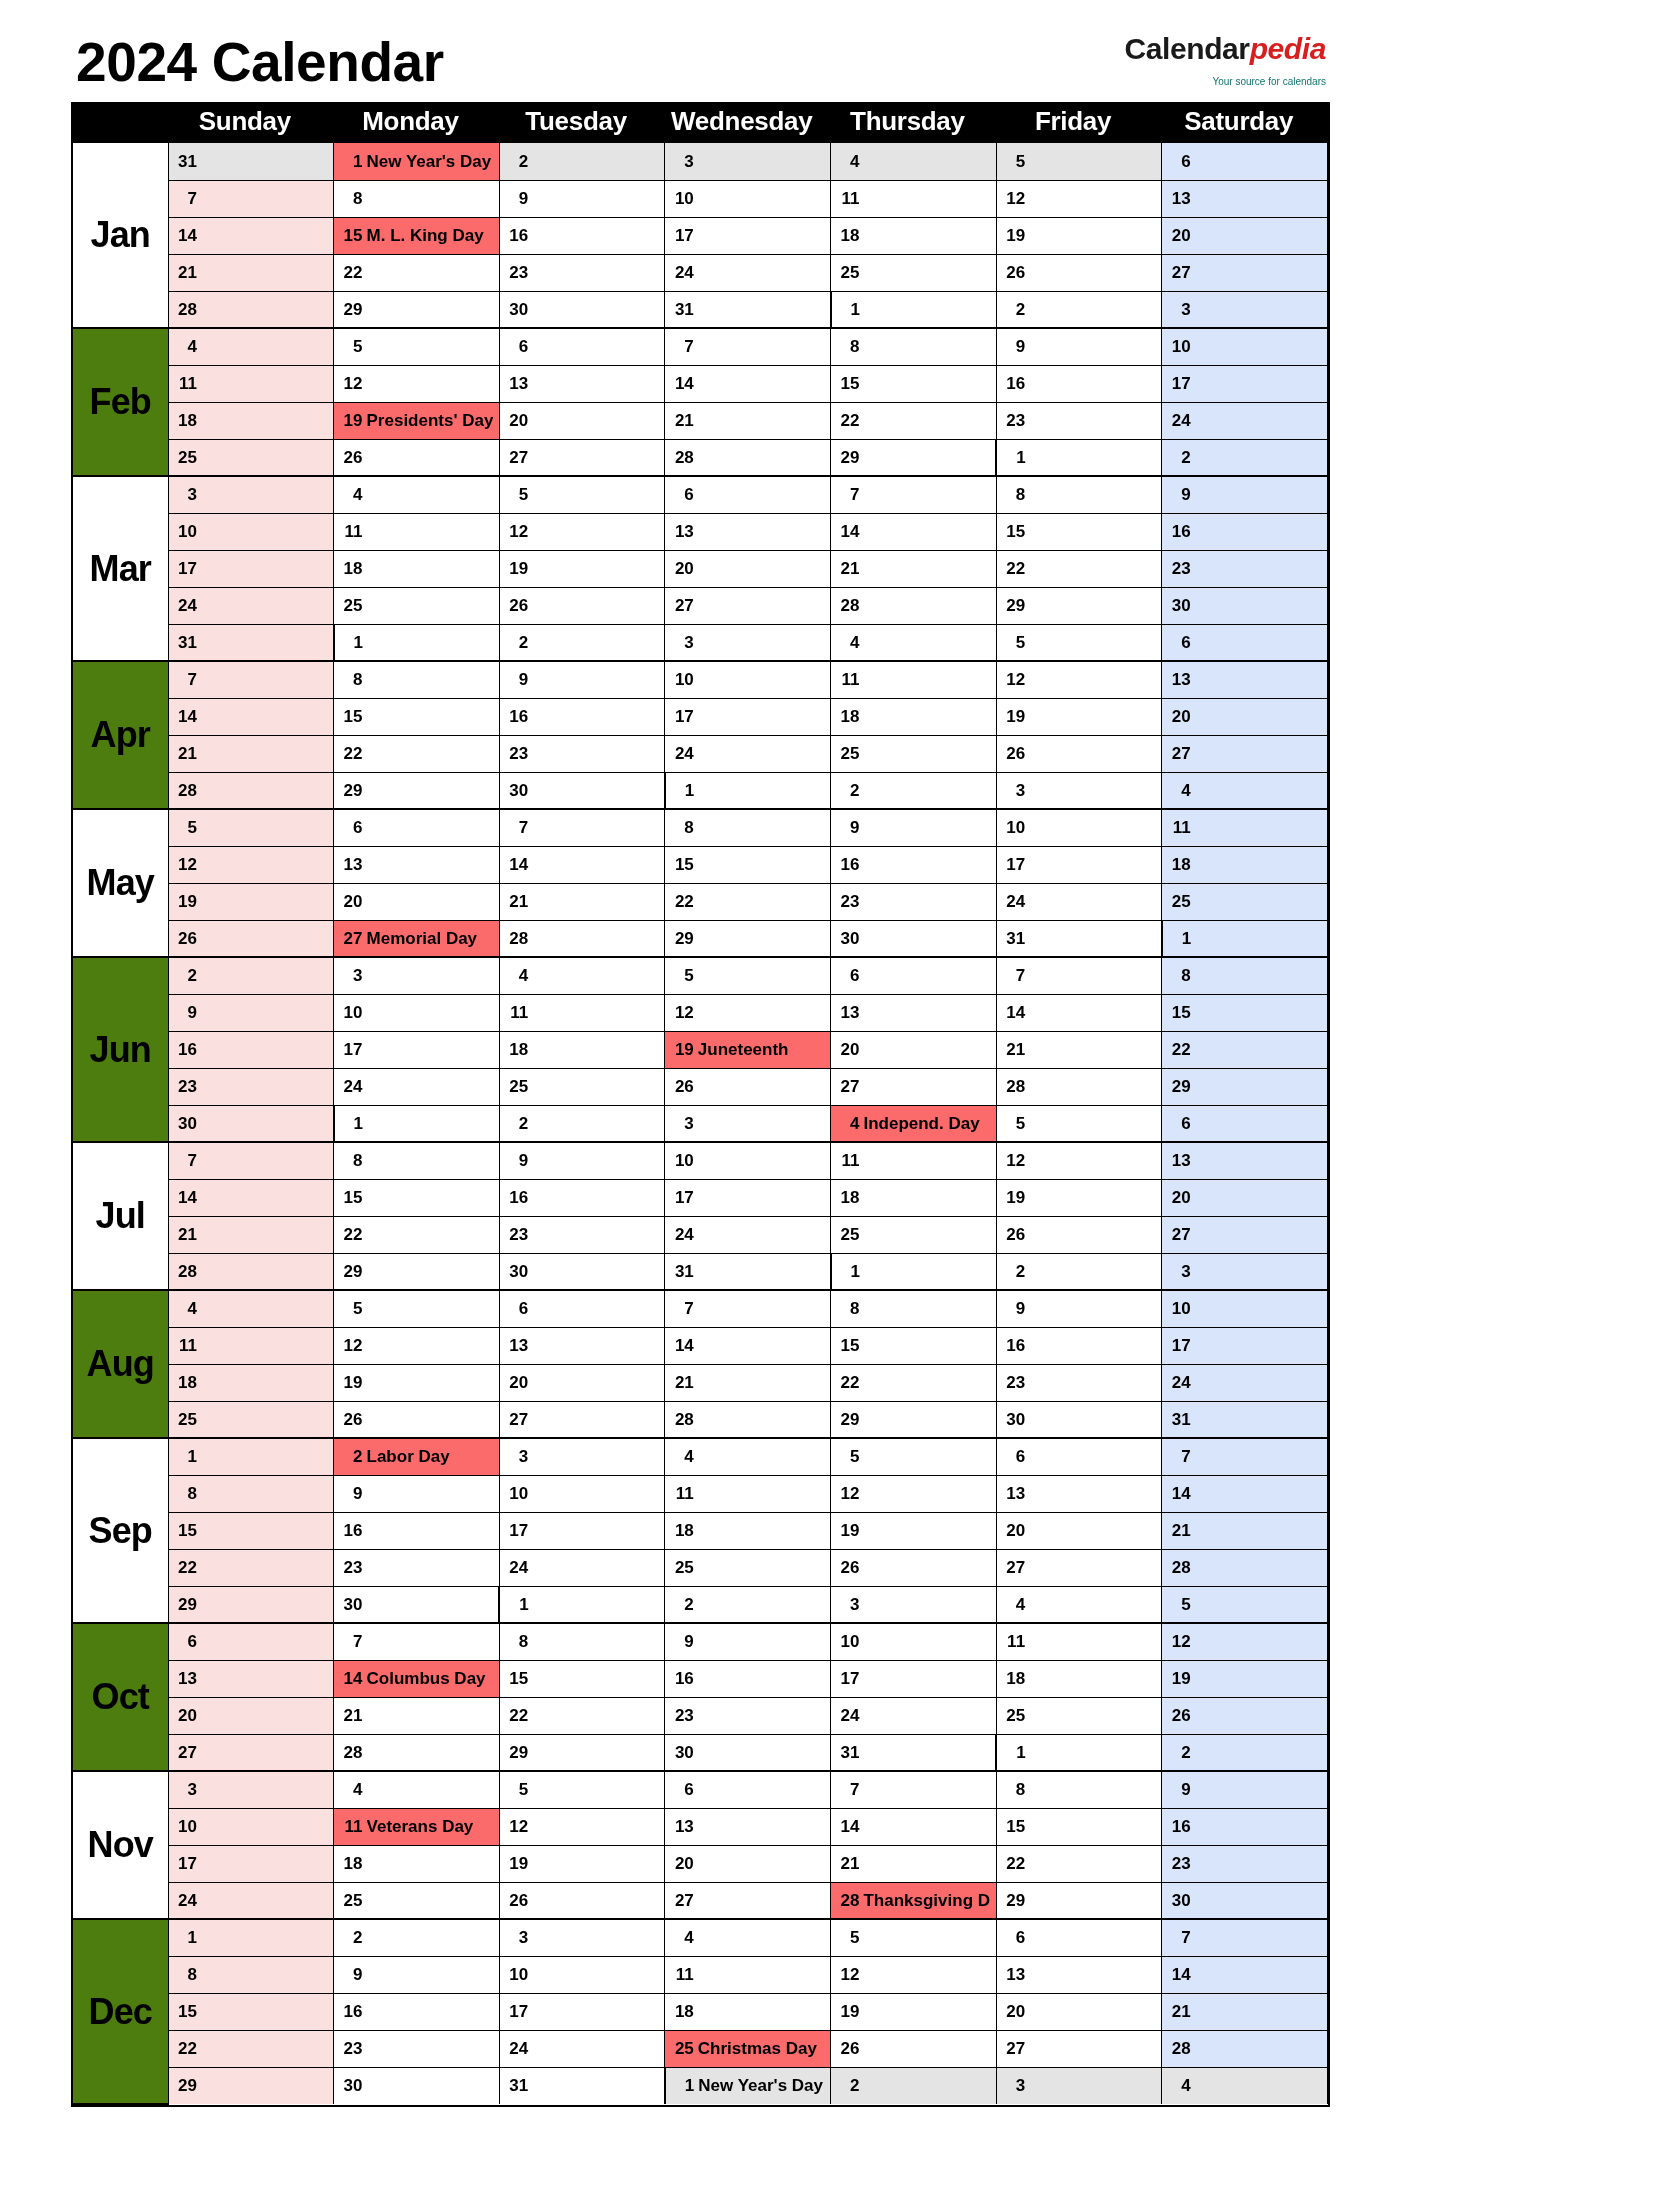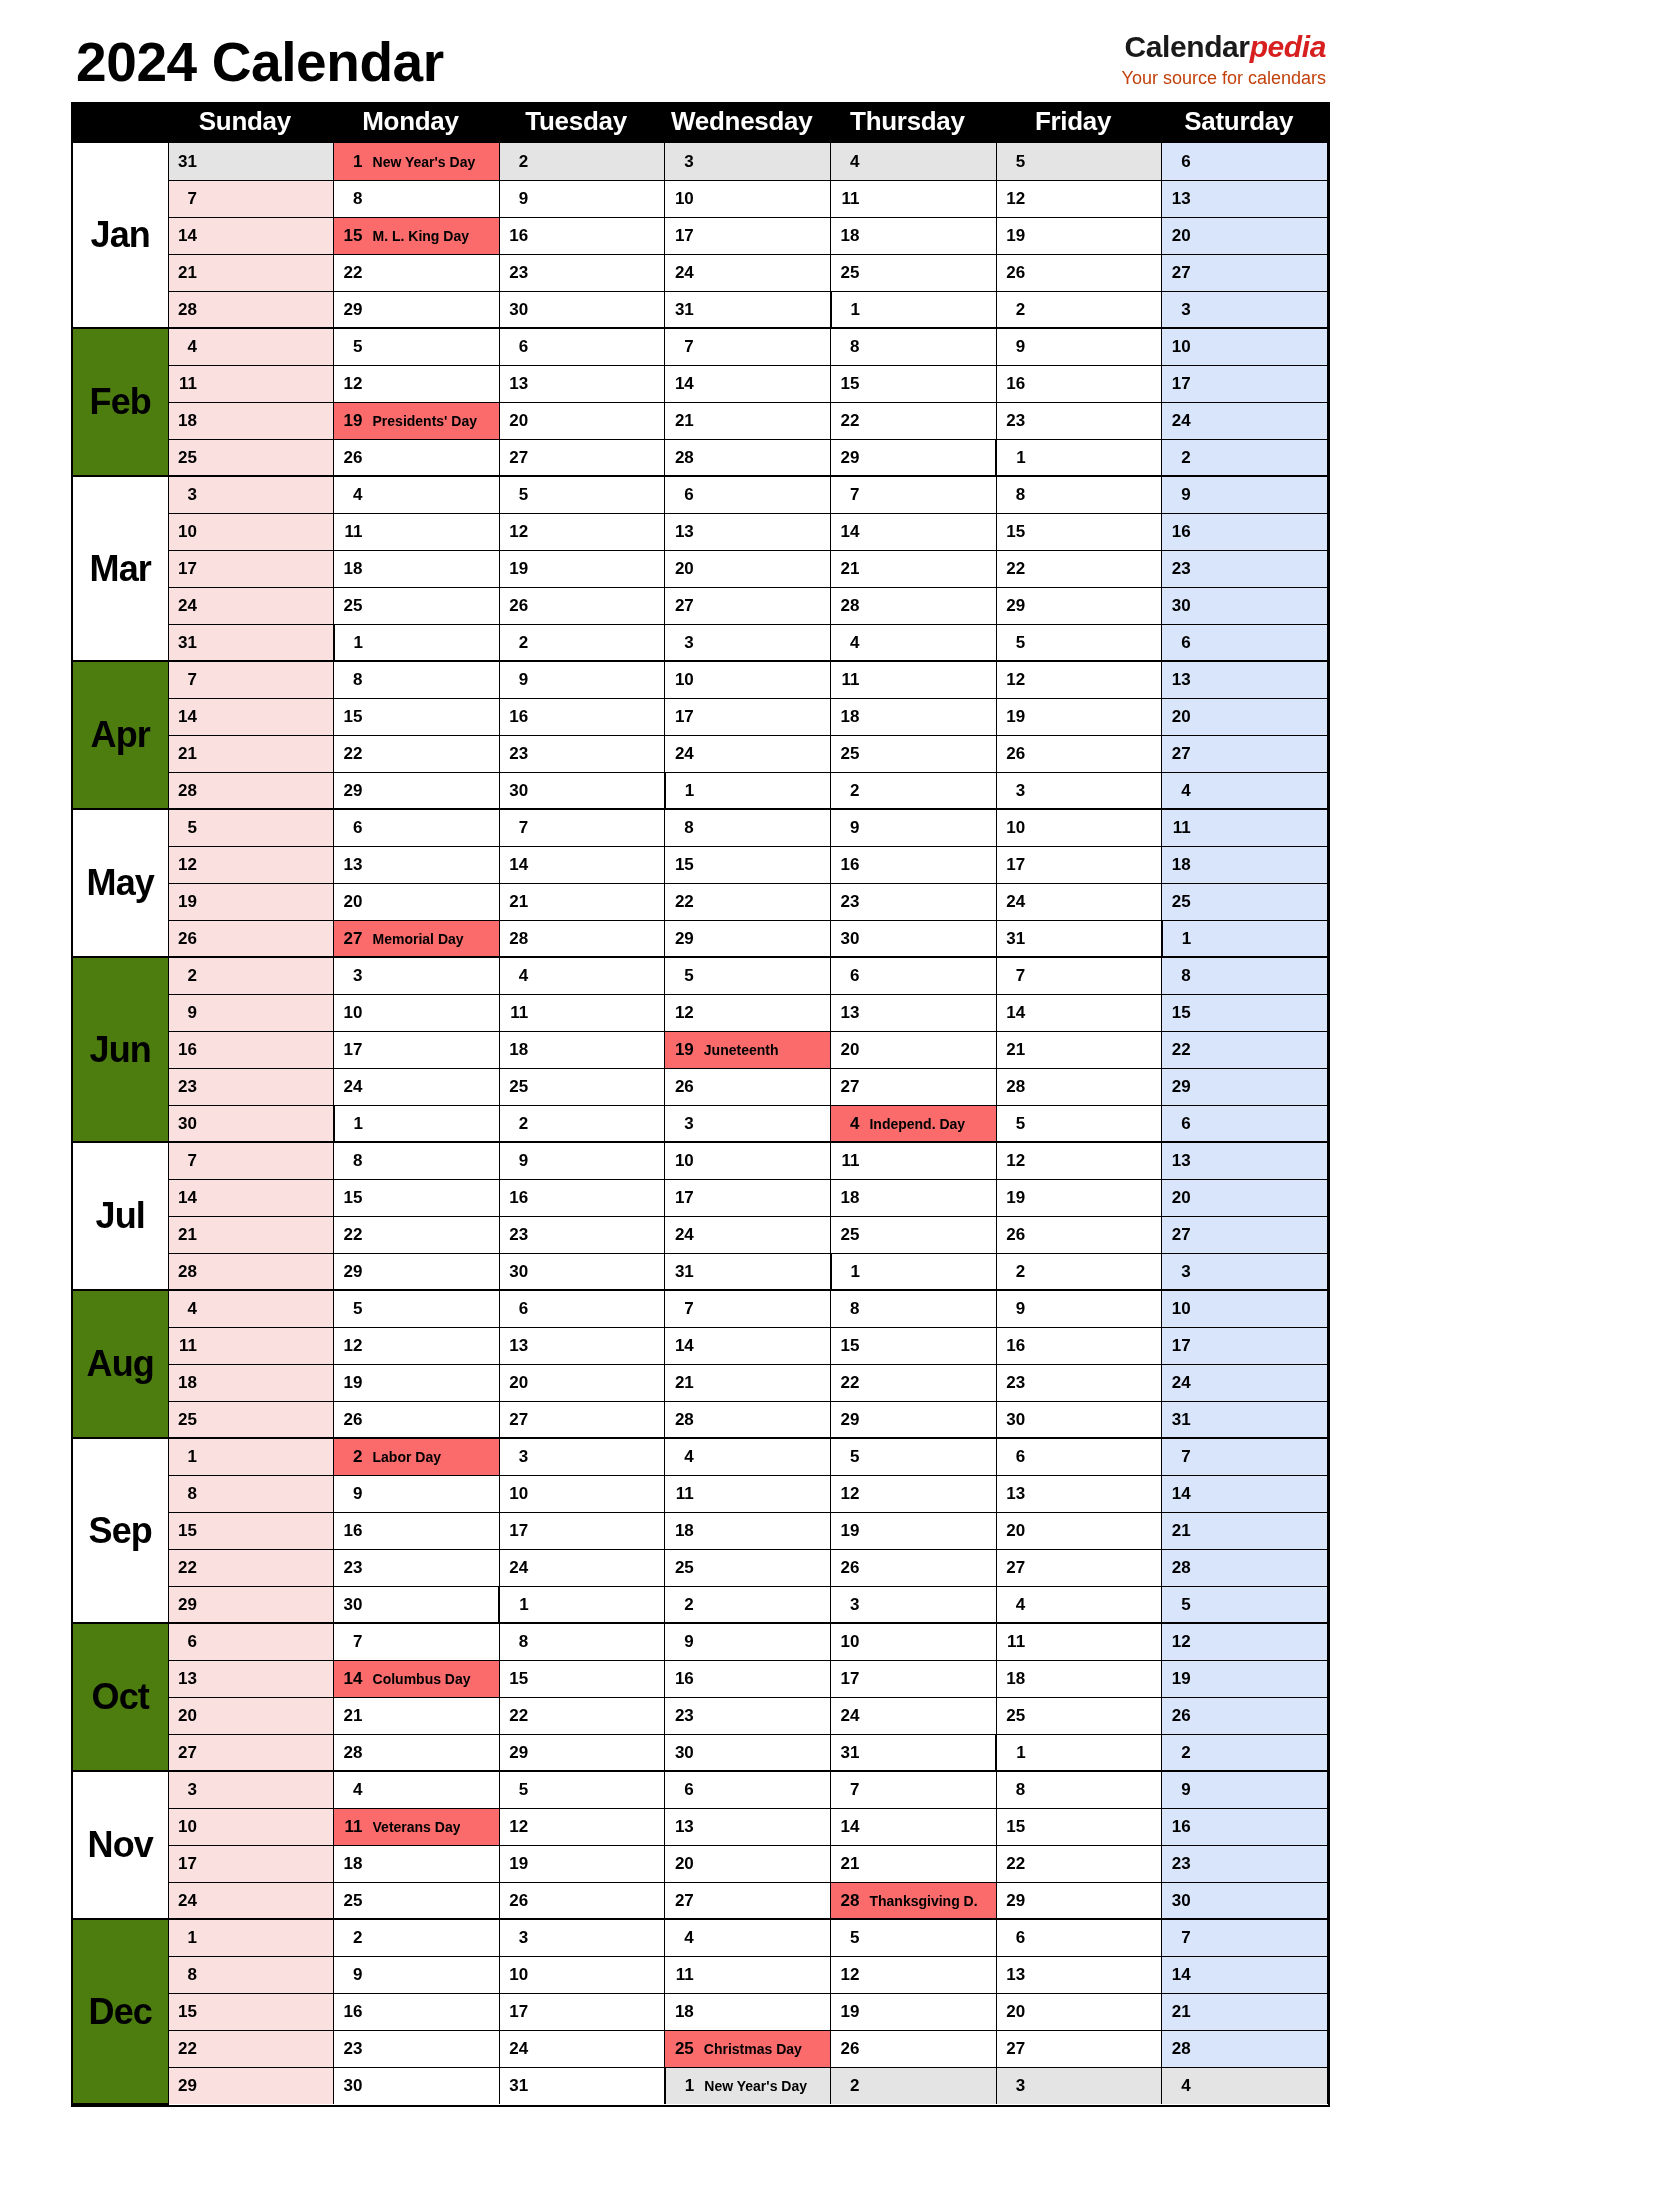--- a/index.html
+++ b/index.html
@@ -39,23 +39,23 @@
   }
   .brand-top{
     font-size:30px;
     font-weight:700;
     letter-spacing:-0.4px;
     white-space:nowrap;
   }
   .brand-top .b1{color:#1a1a1a;font-weight:700;font-style:normal;}
   .brand-top .b2{color:#d81f1f;font-weight:700;font-style:italic;}
   .brand-sub{
-    font-size:18px;
-    color:#c2410c;
-    margin-top:7px;
+    font-size:10px;
+    color:#0f766e;
+    margin-top:13px;
     white-space:nowrap;
   }
 
   
   .calwrap{
     margin:0 67px 0 71px;
     border:2.6px solid #000;
     border-top:none;
     box-sizing:border-box;
   }
@@ -116,22 +116,22 @@
     white-space:nowrap;
     overflow:hidden;
   }
   .dnum{
     display:inline-block;
     min-width:22.4px;
     text-align:right;
     flex:0 0 auto;
   }
   .dlabel{
-    margin-left:10px;
-    font-size:14px;
+    margin-left:4px;
+    font-size:17px;
     font-weight:700;
     overflow:hidden;
     text-overflow:clip;
     white-space:nowrap;
   }
 
   
   td.sun{background:#fbe0e0;}
   td.sat{background:#d9e5fb;}
   td.wkday{background:#ffffff;}

